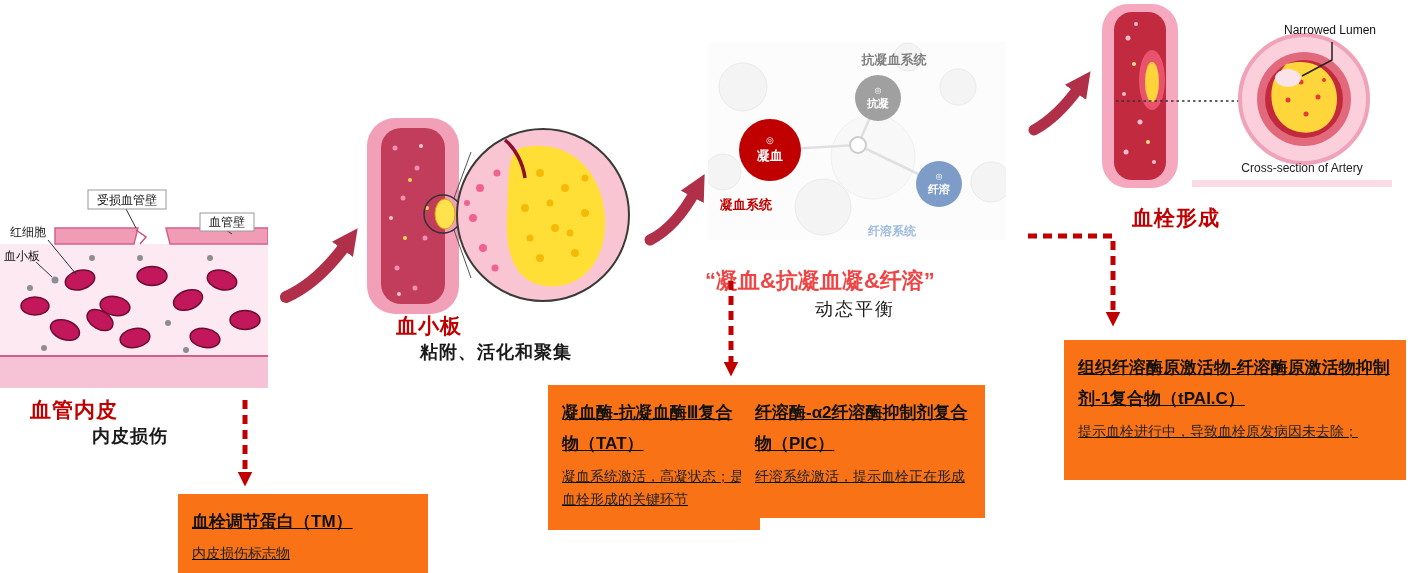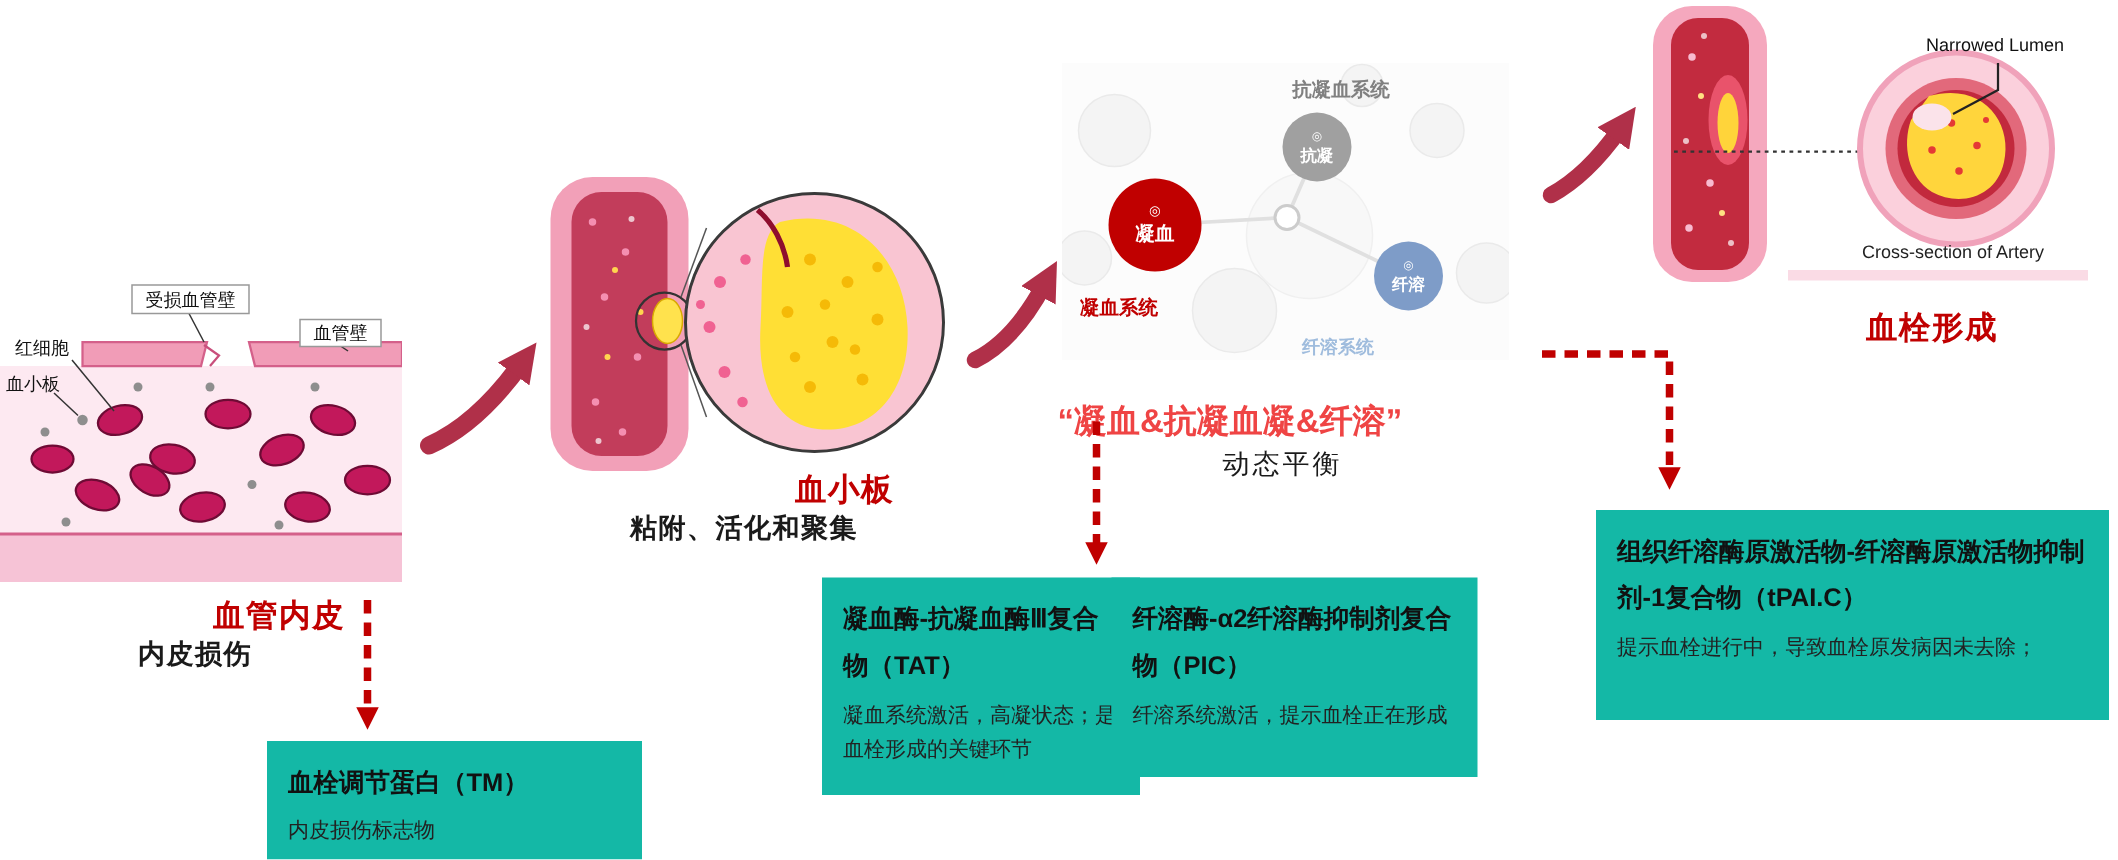--- a/index.html
+++ b/index.html
@@ -1,25 +1,25 @@
 <!DOCTYPE html>
 <html><head>
 <meta charset="utf-8">
 <style>
   * { margin:0; padding:0; box-sizing:border-box; }
   html,body { background:#ffffff; }
   body { font-family:"Liberation Sans", sans-serif; }
   .canvas { position:relative; width:1412px; height:573px; background:#ffffff; overflow:hidden; }
   .abs { position:absolute; }
   svg text { font-family:"Liberation Sans", sans-serif; }
-  .stage-title { color:#C00000; font-weight:bold; font-size:21px; text-align:right; letter-spacing:1px; }
+  .stage-title { color:#C00000; font-weight:bold; font-size:21px; text-align:left; letter-spacing:1px; }
   .stage-sub { color:#1a1a1a; font-size:18px; text-align:center; letter-spacing:1px;font-weight:bold; }
   .balance-title { color:#ef4444; font-weight:bold; font-size:22px; }
   .balance-sub { color:#1a1a1a; font-size:18px; text-align:center; letter-spacing:2px; }
-  .callout { background:#14b8a6; padding:12px 14px; }
+  .callout { background:#f97316; padding:12px 14px;text-decoration:underline; }
   .callout h3 { font-size:17px; font-weight:bold; color:#111; line-height:1.85; }
   .callout p { font-size:14px; color:#222; line-height:1.65; margin-top:5px; }
   .overlay { pointer-events:none; z-index:6; }
 </style>
 </head>
 <body>
 
 <div class="canvas">
 
   <svg class="abs" style="left:0;top:188px;" width="268" height="200" viewBox="0 0 268 200">

